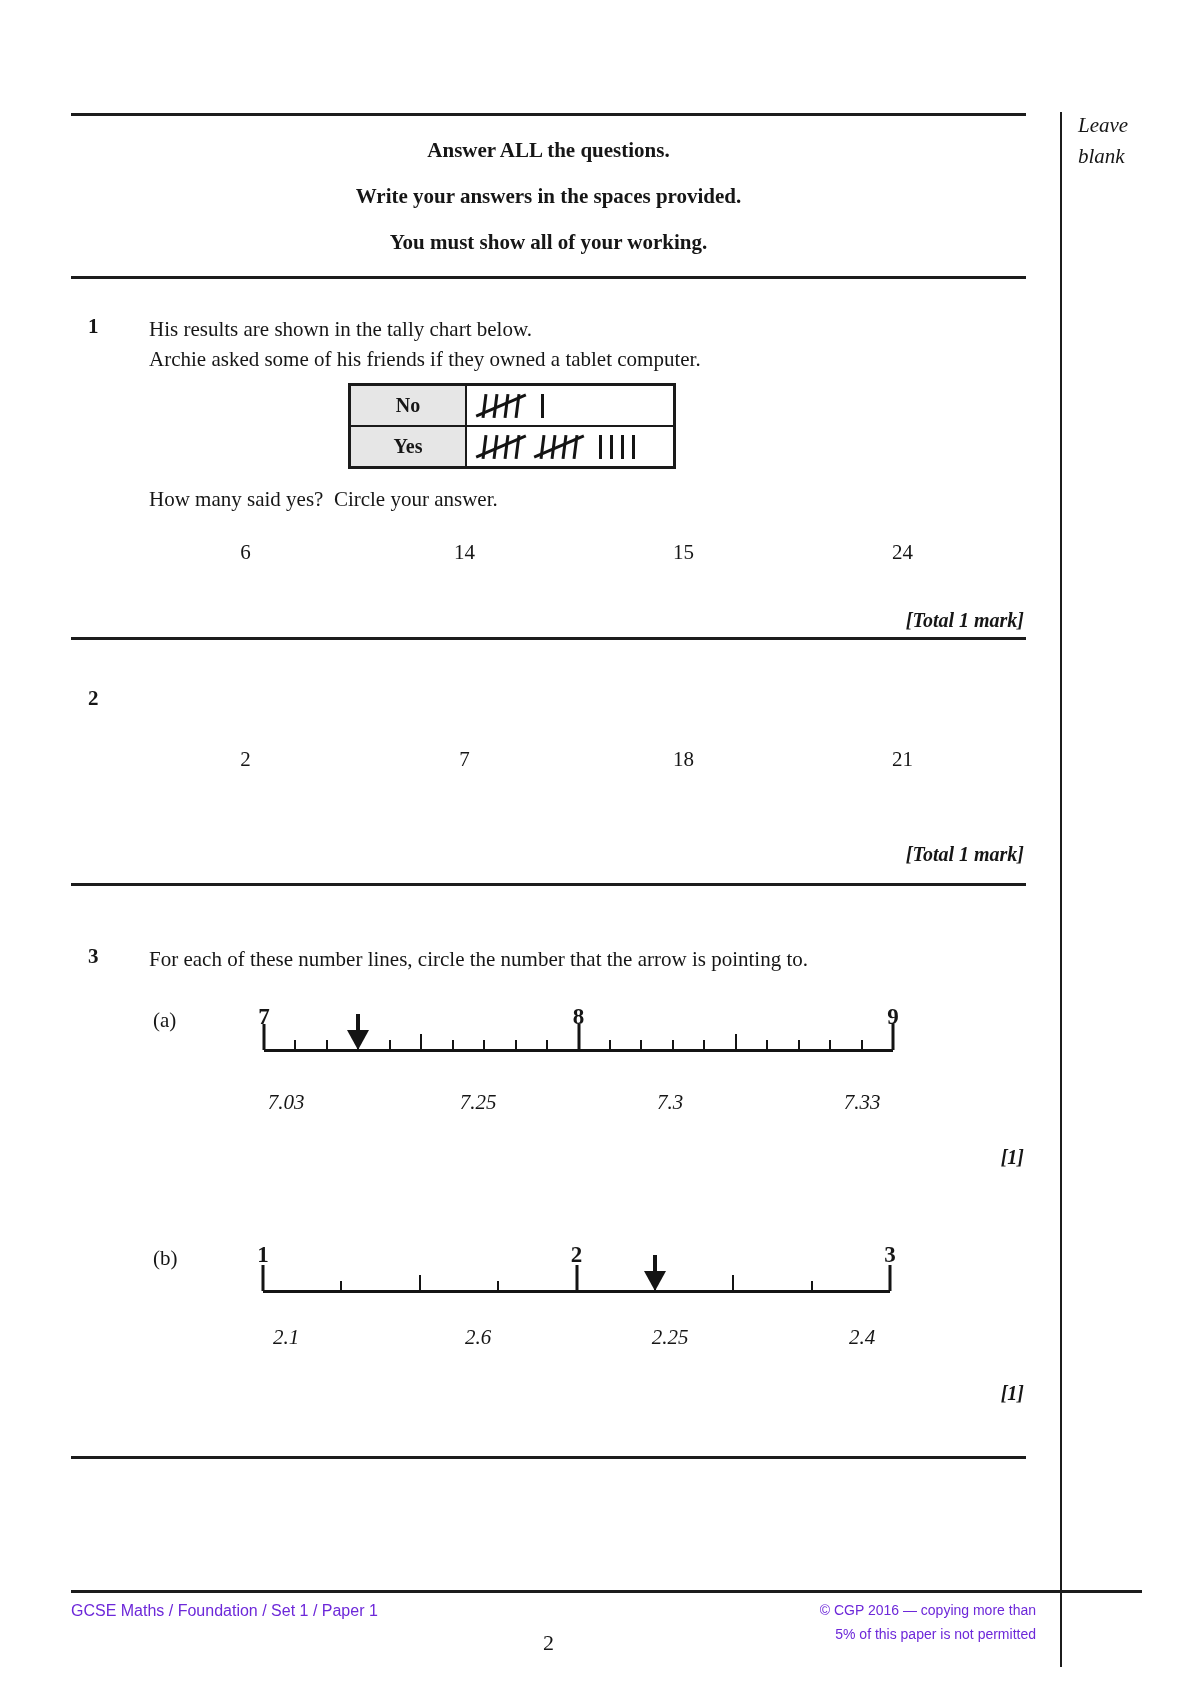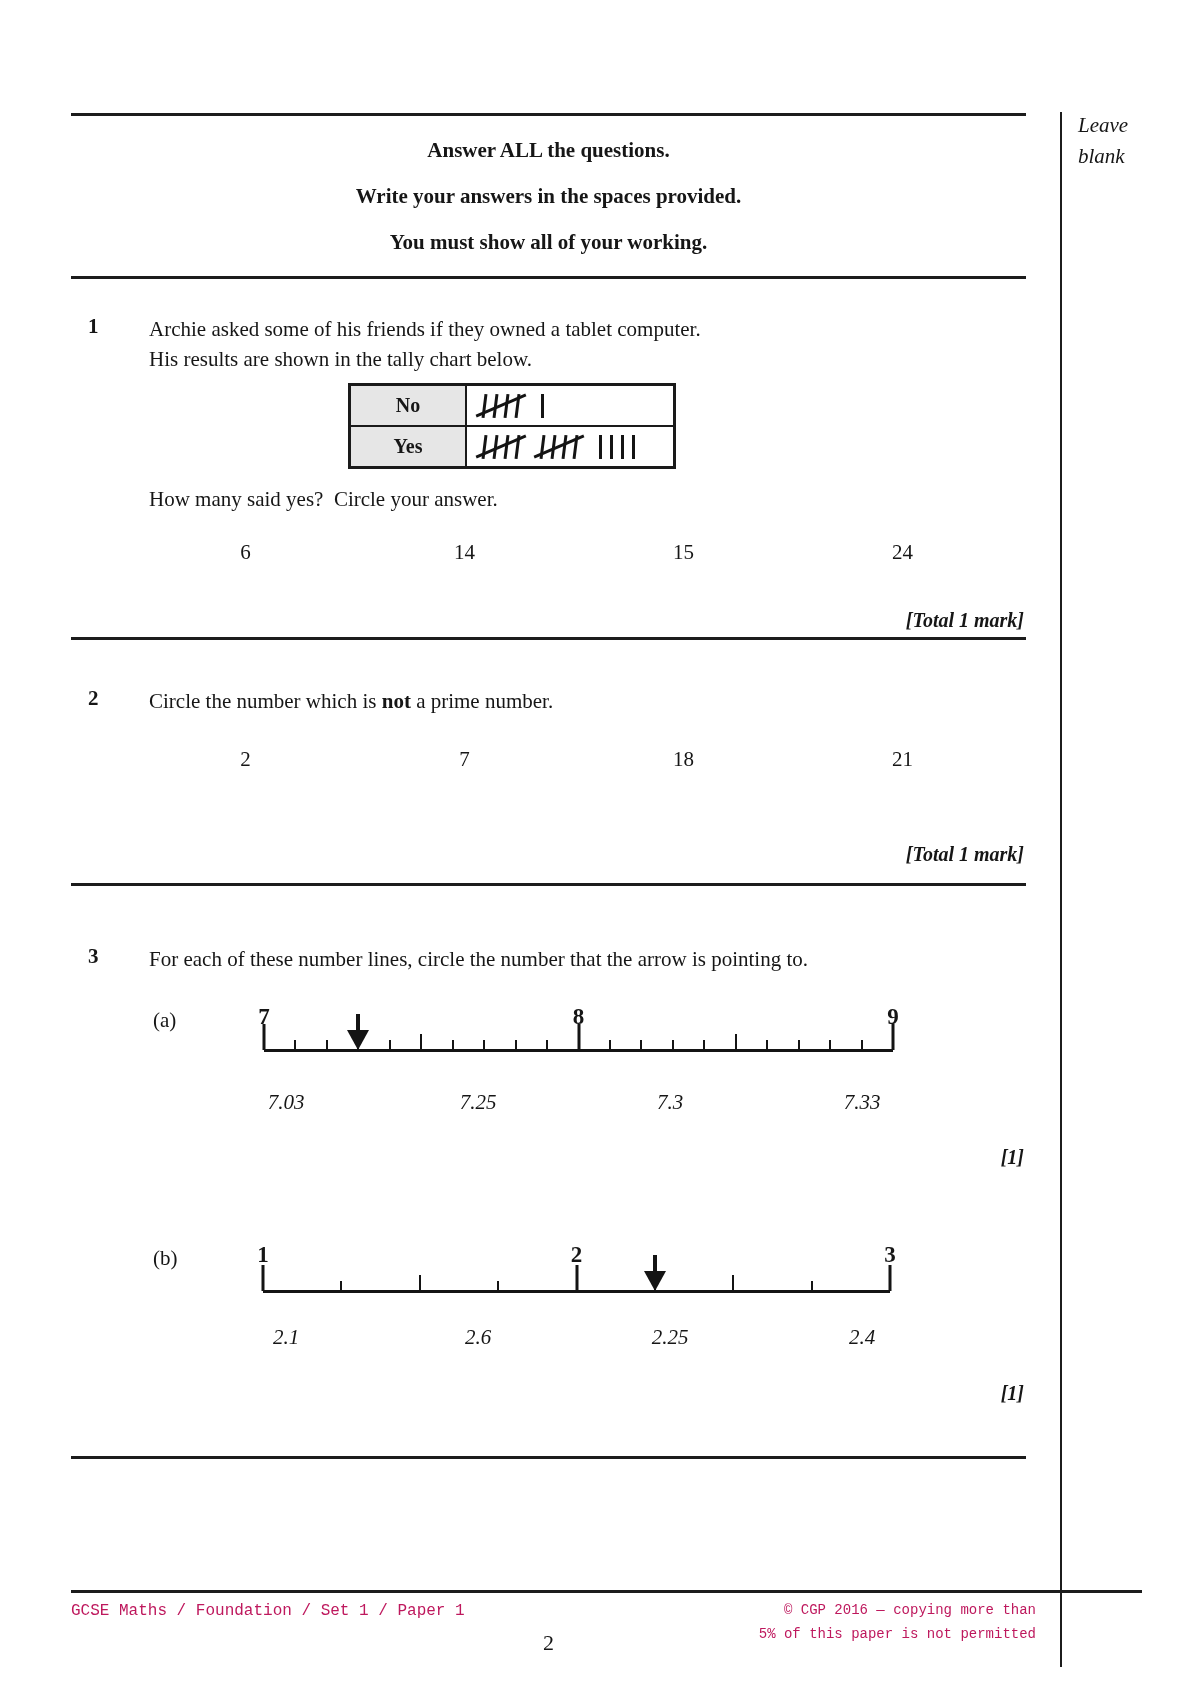--- a/index.html
+++ b/index.html
@@ -51,21 +51,21 @@
   .nl-tick.tall{height:26px;width:3px;}
   .nl-tick.mid{height:16px;}
   .nl-tick.minor{height:10px;}
   .nl-num{position:absolute;top:0;transform:translateX(-50%);font-weight:bold;font-size:23px;line-height:24px;}
   .nl-arrow{position:absolute;bottom:2px;transform:translateX(-50%);display:flex;
             flex-direction:column;align-items:center;}
   .nl-arrow .shaft{width:4px;height:16px;background:#141414;}
   .nl-arrow .head{width:0;height:0;border-left:11px solid transparent;
                   border-right:11px solid transparent;border-top:20px solid #141414;}
   
-  .footer-sans{font-family:Liberation Mono, monospace;color:#be185d;}
+  .footer-sans{font-family:Liberation Sans, sans-serif;color:#6d28d9;}
   #footer-left{position:absolute;left:55px;top:1602px;font-size:16px;}
   #footer-right{position:absolute;right:180px;top:1598px;text-align:right;font-size:14px;line-height:24px;}
   #page-num{position:absolute;left:55px;width:955px;text-align:center;top:1630px;font-size:22px;}
 </style>
 </head>
 <body>
 
 <div class="page">
 
   <div class="vline"></div>
@@ -77,22 +77,22 @@
   <div class="hrule" id="rule-top"></div>
   <div class="instructions">
     <div id="instr-1">Answer ALL the questions.</div>
     <div id="instr-2">Write your answers in the spaces provided.</div>
     <div id="instr-3">You must show all of your working.</div>
   </div>
   <div class="hrule" id="rule-instr"></div>
 
   <div class="qnum" id="q1-num">1</div>
   <div class="qtext" id="q1-text">
+    <div>His results are shown in the tally chart below.</div>
     <div>Archie asked some of his friends if they owned a tablet computer.</div>
-    <div>His results are shown in the tally chart below.</div>
   </div>
 
   <div id="tally-table">
     <div class="t-row">
       <div class="t-label">No</div>
       <div class="t-val">
           <span class="tg struck">
             <i></i>
             <i></i>
             <i></i>
@@ -132,21 +132,20 @@
   <div class="opts" id="opts-q1">
       <span>6</span>
       <span>14</span>
       <span>15</span>
       <span>24</span>
     </div>
   <div class="total" id="total-q1">[Total 1 mark]</div>
   <div class="hrule" id="rule-q1"></div>
 
   <div class="qnum" id="q2-num">2</div>
-  <div class="qtext" id="q2-text"><span>Circle the number which is </span><b>not</b><span> a prime number.</span></div>
   <div class="opts" id="opts-q2">
       <span>2</span>
       <span>7</span>
       <span>18</span>
       <span>21</span>
     </div>
   <div class="total" id="total-q2">[Total 1 mark]</div>
   <div class="hrule" id="rule-q2"></div>
 
   <div class="qnum" id="q3-num">3</div>

